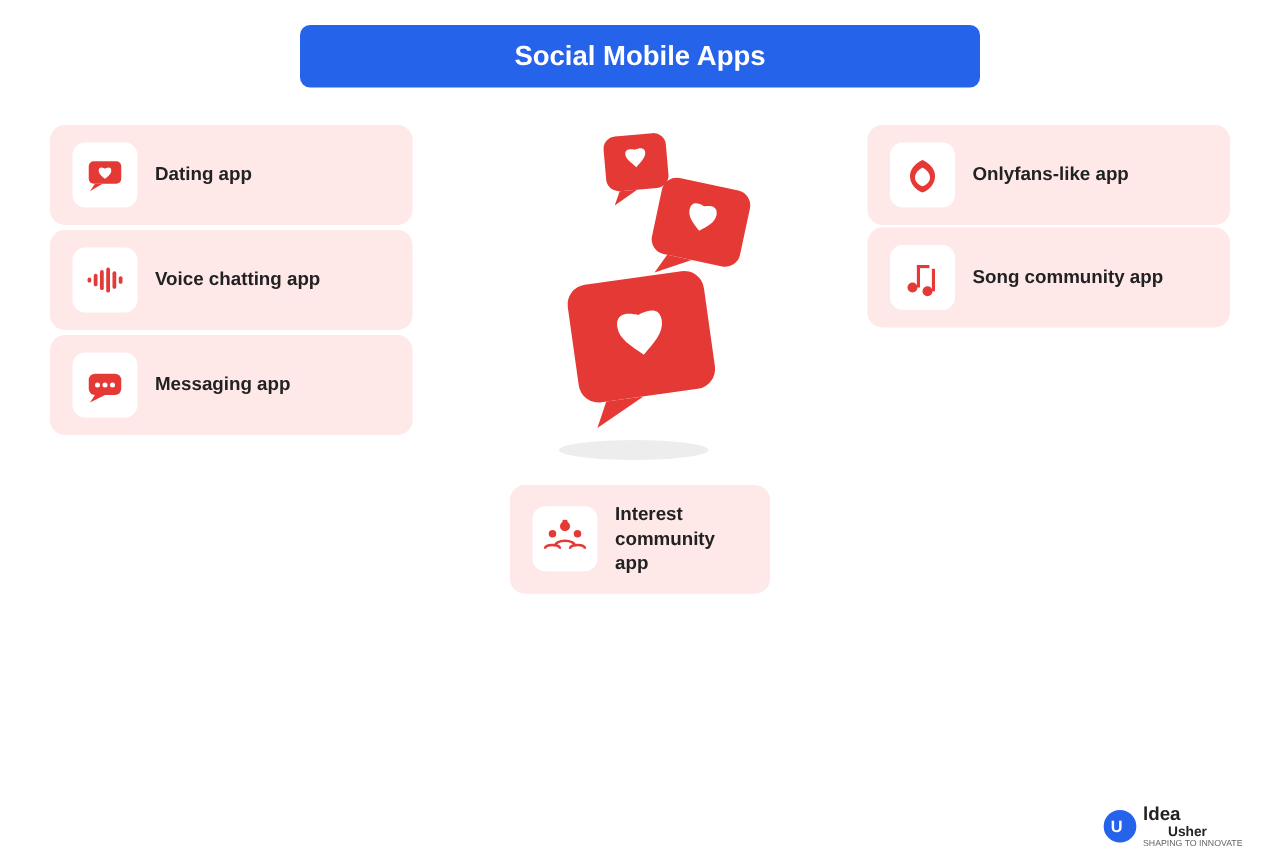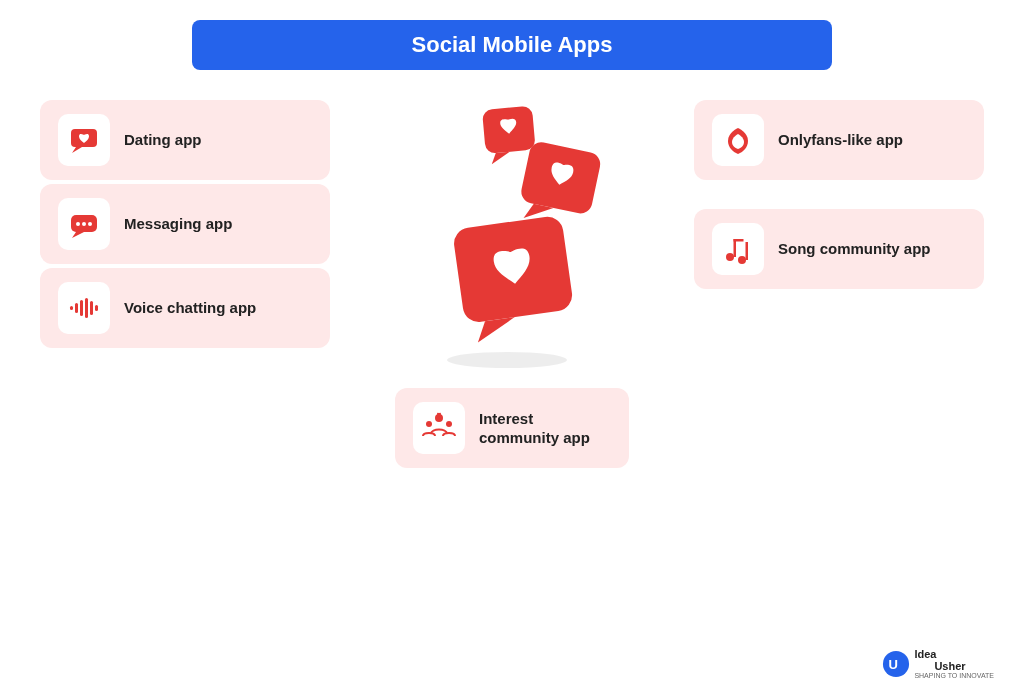--- a/index.html
+++ b/index.html
@@ -19,21 +19,21 @@
       position: relative;
       padding: 20px 40px;
     }
 
     .title-bar {
       background: #2563EB;
       border-radius: 8px;
       text-align: center;
       padding: 12px 60px;
       margin: 0 auto 30px auto;
-      width: 640px;
+      width: 544px;
     }
 
     .title-bar h1 {
       color: #fff;
       font-size: 22px;
       font-weight: 700;
     }
 
     .content-area {
       display: flex;
@@ -58,21 +58,21 @@
       flex-direction: column;
       align-items: center;
       position: relative;
       min-width: 250px;
     }
 
     
     .right-col {
       display: flex;
       flex-direction: column;
-      gap: 29px;
+      gap: 2px;
       width: 290px;
       flex-shrink: 0;
     }
 
     
     .app-card {
       background: #FEE8E8;
       border-radius: 12px;
       display: flex;
       align-items: center;
@@ -155,51 +155,51 @@
             <rect width="36" height="36" rx="6" fill="#fff"></rect>
 
             <rect x="5" y="7" width="26" height="18" rx="4" fill="#e53935"></rect>
             <polygon points="10,25 6,31 16,25" fill="#e53935"></polygon>
             <path d="M18 13 C18 13 13 10 13 14.5 C13 17 15.5 19 18 21 C20.5 19 23 17 23 14.5 C23 10 18 13 18 13Z" fill="white"></path>
           </svg>
         </div>
         <span class="label">Dating app</span>
       </div>
 
-
-      <div class="app-card">
-        <div class="icon-wrap">
-          <svg width="36" height="36" viewBox="0 0 36 36">
-            <rect width="36" height="36" rx="6" fill="#fff"></rect>
-            <rect x="5" y="9" width="26" height="17" rx="5" fill="#e53935"></rect>
-            <polygon points="10,26 6,32 18,26" fill="#e53935"></polygon>
-            <circle cx="12" cy="18" r="2" fill="white"></circle>
-            <circle cx="18" cy="18" r="2" fill="white"></circle>
-            <circle cx="24" cy="18" r="2" fill="white"></circle>
-          </svg>
-        </div>
-        <span class="label">Messaging app</span>
-      </div>
 
       <div class="app-card">
         <div class="icon-wrap">
           <svg width="36" height="36" viewBox="0 0 36 36">
             <rect width="36" height="36" rx="6" fill="#fff"></rect>
 
             <rect x="4" y="16" width="3" height="4" rx="1.5" fill="#e53935"></rect>
             <rect x="9" y="13" width="3" height="10" rx="1.5" fill="#e53935"></rect>
             <rect x="14" y="10" width="3" height="16" rx="1.5" fill="#e53935"></rect>
             <rect x="19" y="8" width="3" height="20" rx="1.5" fill="#e53935"></rect>
             <rect x="24" y="11" width="3" height="14" rx="1.5" fill="#e53935"></rect>
             <rect x="29" y="15" width="3" height="6" rx="1.5" fill="#e53935"></rect>
           </svg>
         </div>
         <span class="label">Voice chatting app</span>
       </div>
 
+      <div class="app-card">
+        <div class="icon-wrap">
+          <svg width="36" height="36" viewBox="0 0 36 36">
+            <rect width="36" height="36" rx="6" fill="#fff"></rect>
+            <rect x="5" y="9" width="26" height="17" rx="5" fill="#e53935"></rect>
+            <polygon points="10,26 6,32 18,26" fill="#e53935"></polygon>
+            <circle cx="12" cy="18" r="2" fill="white"></circle>
+            <circle cx="18" cy="18" r="2" fill="white"></circle>
+            <circle cx="24" cy="18" r="2" fill="white"></circle>
+          </svg>
+        </div>
+        <span class="label">Messaging app</span>
+      </div>
+
     </div>
 
     <div class="center-col">
 
       <div class="hearts-illustration">
         <svg width="220" height="280" viewBox="0 0 220 280">
 
           <g transform="translate(50, 140) rotate(-8)">
             <rect x="0" y="0" width="110" height="95" rx="16" fill="#e53935"></rect>
             <polygon points="20,95 10,115 50,95" fill="#e53935"></polygon>
@@ -216,21 +216,21 @@
             <rect x="0" y="0" width="50" height="44" rx="10" fill="#e53935"></rect>
             <polygon points="10,44 5,55 24,44" fill="#e53935"></polygon>
             <path d="M25 12 C25 12 17 9 17 15 C17 19 21 22 25 26 C29 22 33 19 33 15 C33 9 25 12 25 12Z" fill="white"></path>
           </g>
 
           <ellipse cx="105" cy="270" rx="60" ry="8" fill="rgba(0,0,0,0.07)"></ellipse>
         </svg>
       </div>
 
       <div class="bottom-center">
-        <div class="app-card" style="width:234px;">
+        <div class="app-card" style="width:208px;">
           <div class="icon-wrap">
             <svg width="44" height="44" viewBox="0 0 44 44">
               <rect width="44" height="44" rx="8" fill="#fff"></rect>
 
               <circle cx="22" cy="12" r="4" fill="#e53935"></circle>
               <path d="M14 28 C14 22 30 22 30 28" stroke="#e53935" stroke-width="2" fill="none"></path>
               <circle cx="12" cy="18" r="3" fill="#e53935"></circle>
               <circle cx="32" cy="18" r="3" fill="#e53935"></circle>
               <path d="M6 30 C6 26 18 26 18 30" stroke="#e53935" stroke-width="2" fill="none"></path>
               <path d="M26 30 C26 26 38 26 38 30" stroke="#e53935" stroke-width="2" fill="none"></path>
@@ -278,19 +278,19 @@
     </div>
 
   </div>
 
   <div class="logo">
     <svg class="logo-icon" width="30" height="30" viewBox="0 0 30 30">
       <circle cx="15" cy="15" r="14" fill="#2563EB"></circle>
       <text x="7" y="20" font-size="14" font-weight="900" fill="white" font-family="Arial">U</text>
     </svg>
     <div>
-      <div style="font-size:11px;font-weight:700;color:#222;">ldea</div>
+      <div style="font-size:15px;font-weight:700;color:#222;">ldea</div>
       <div style="font-size:11px;font-weight:700;color:#222;margin-left:20px;">Usher</div>
       <div style="font-size:7px;color:#666;">SHAPING TO INNOVATE</div>
     </div>
   </div>
 
 </div>
 
 </body></html>

